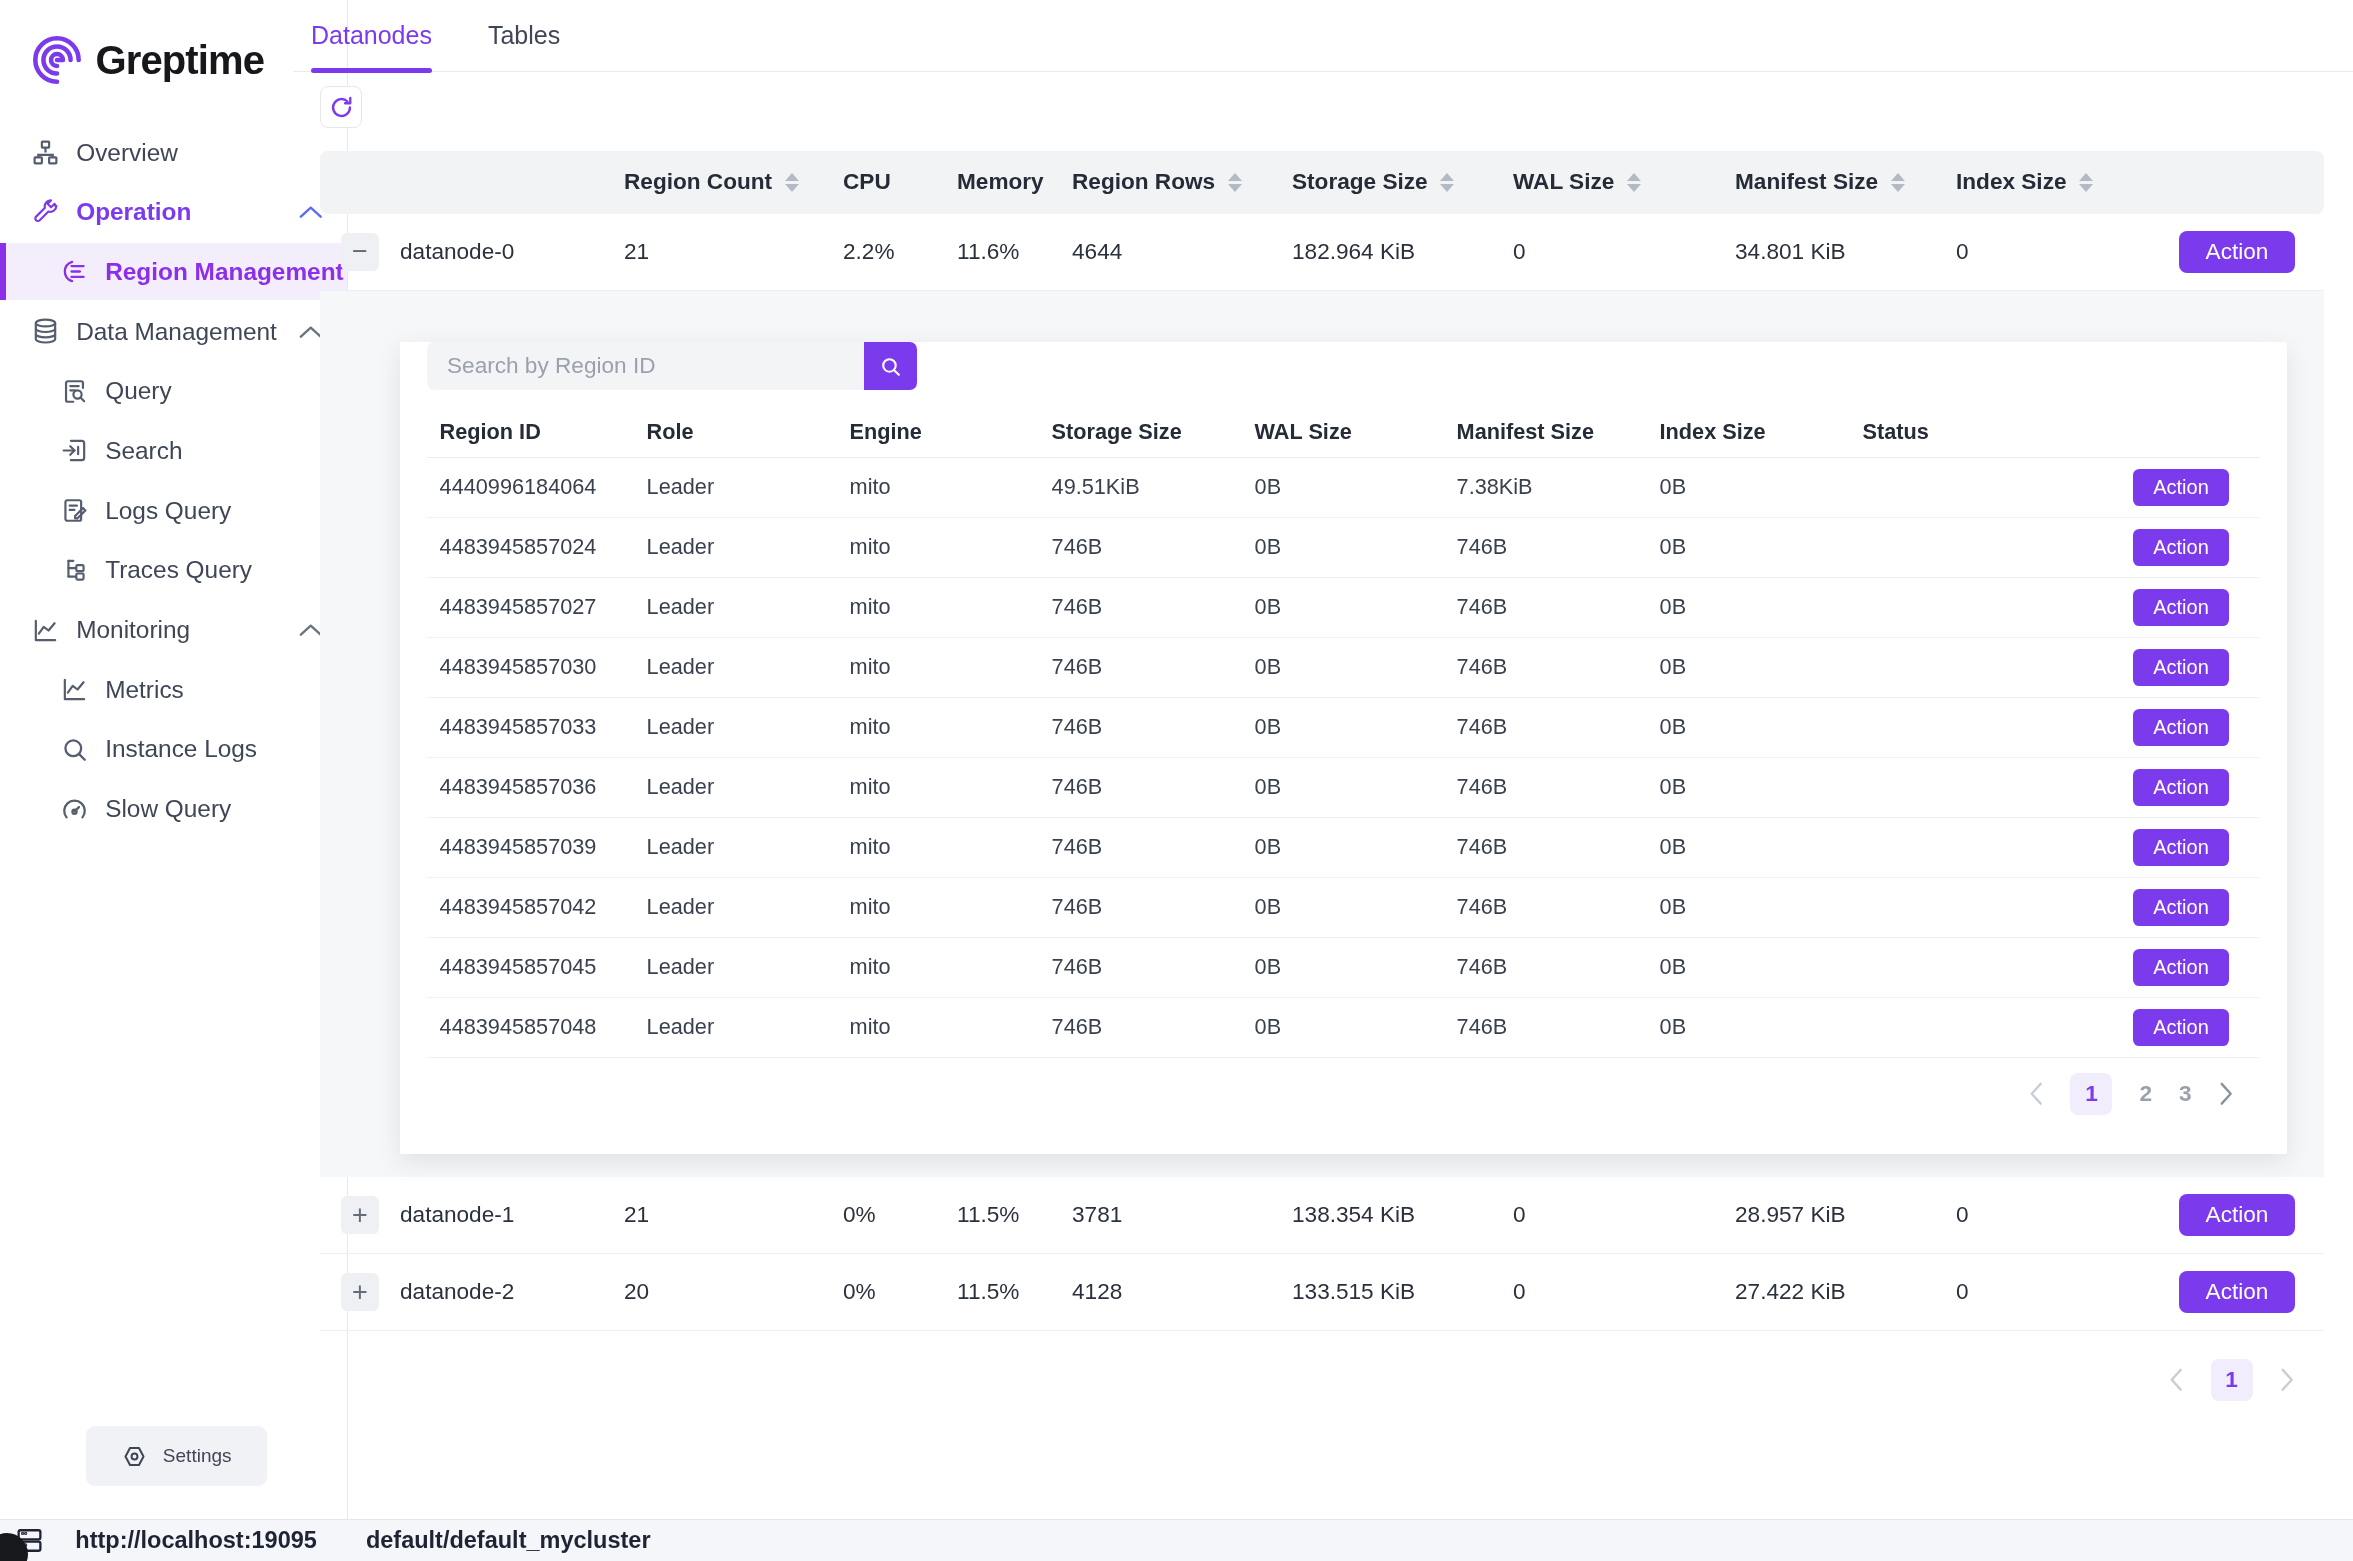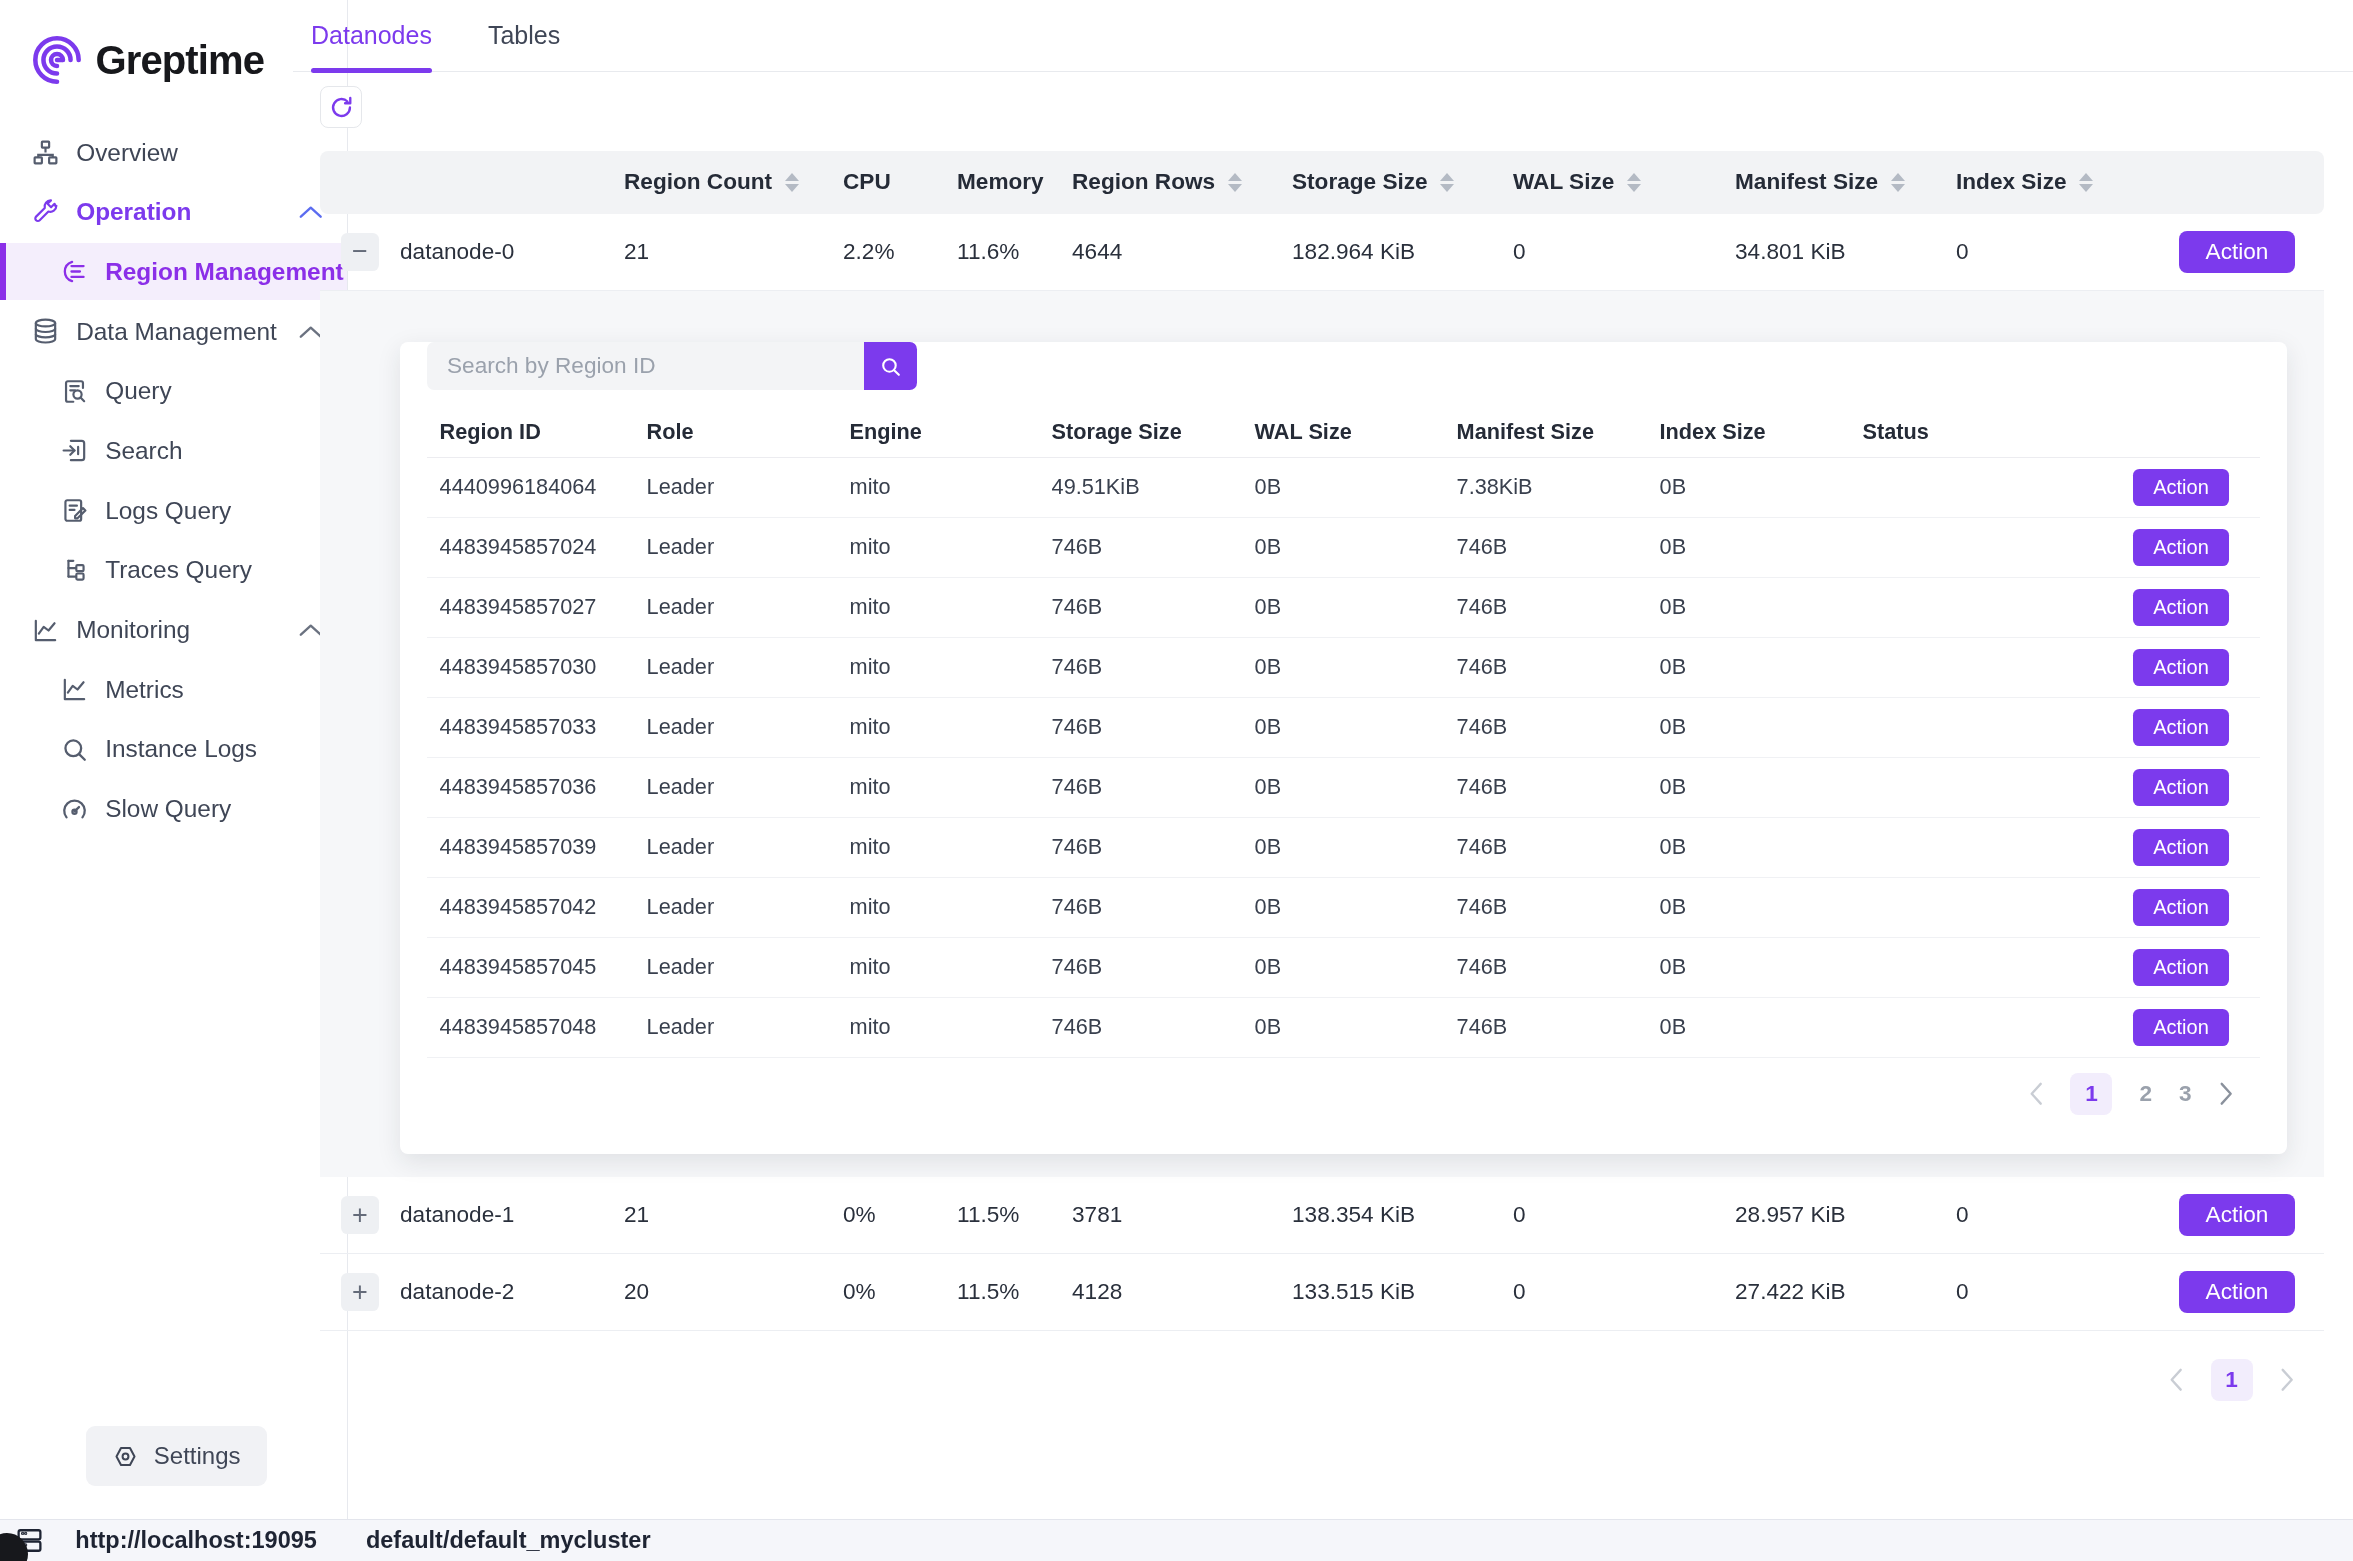--- a/index.html
+++ b/index.html
@@ -29,21 +29,21 @@
   .nav-item.purple { color:#7C3AED; font-weight:600; }
   .nav-item.purple .nav-icon { color:#7C3AED; }
   .nav-item.selected { background:#f4eefc; color:#8b2fe8; font-weight:700; }
   .nav-item.selected .nav-icon { color:#8b2fe8; }
   .nav-item.selected::before { content:""; position:absolute; left:0; top:0; bottom:0;
               width:6.3px; background:#8b2fe8; }
   .nav-chevron { margin-left:auto; margin-right:25px; display:inline-flex; color:#6b7280; }
   .nav-chevron.blue { color:#5b6cf0; }
   .settings-btn { position:absolute; left:86px; bottom:33px; width:181px; height:60px;
               background:#f1f2f5; border-radius:9px; display:flex; align-items:center;
-              justify-content:center; gap:14.4px; font-size:24px; color:#3f4656; cursor:pointer; }
+              justify-content:center; gap:14.4px; font-size:19px; color:#3f4656; cursor:pointer; }
   .settings-btn svg { width:27px; height:27px; color:#3f4656; }
 
   
   .tabbar { height:72px; border-bottom:1.8px solid #e8eaee; display:flex; align-items:stretch;
             padding-left:18px; gap:56px; }
   .tab { display:flex; align-items:center; font-size:25px; font-weight:500; color:#3f4656;
          position:relative; cursor:pointer; }
   .tab.active { color:#7C3AED; }
   .tab.active::after { content:""; position:absolute; left:0; right:0; bottom:-1.8px;
          height:4.5px; background:#7C3AED; border-radius:2.7px; }
@@ -71,21 +71,21 @@
      display:flex; align-items:center; justify-content:center; font-size:27px; line-height:1;
      color:#646b79; cursor:pointer; user-select:none; }
   .action-btn { background:#7C3AED; color:#fff; border:none; border-radius:8.1px; cursor:pointer;
      font-family:inherit; }
   .action-lg { width:116px; height:42px; font-size:22.6px; margin-left:auto; margin-right:29px;
      display:block; }
   .action-sm { width:96px; height:37px; font-size:20px; border-radius:6.3px; }
 
   
   .expanded-zone { background:#f6f7f9; padding:23.5px 36px 22.6px 80px; }
-  .region-card { width:1887px; height:812px; background:#fff; border-radius:8px;
+  .region-card { width:1887px; height:812px; background:#fff; border-radius:1px;
      box-shadow:0 7.2px 25px rgba(30,35,48,0.10); }
   .search-row { display:flex; margin:28px 0 0 27px; width:490px; height:48px; }
   .search-input { flex:1; background:#f3f4f6; border:none; outline:none;
      border-radius:7.2px 0 0 7.2px; padding:0 20px; font-size:22.6px; color:#2a303c;
      font-family:inherit; }
   .search-input::placeholder { color:#9aa1ac; }
   .search-btn { width:53px; height:48px; background:#7C3AED; border:none;
      border-radius:0 7.2px 7.2px 0; display:flex; align-items:center; justify-content:center;
      cursor:pointer; }
   .rg-table { margin:16.2px 27px 0 27px; }

